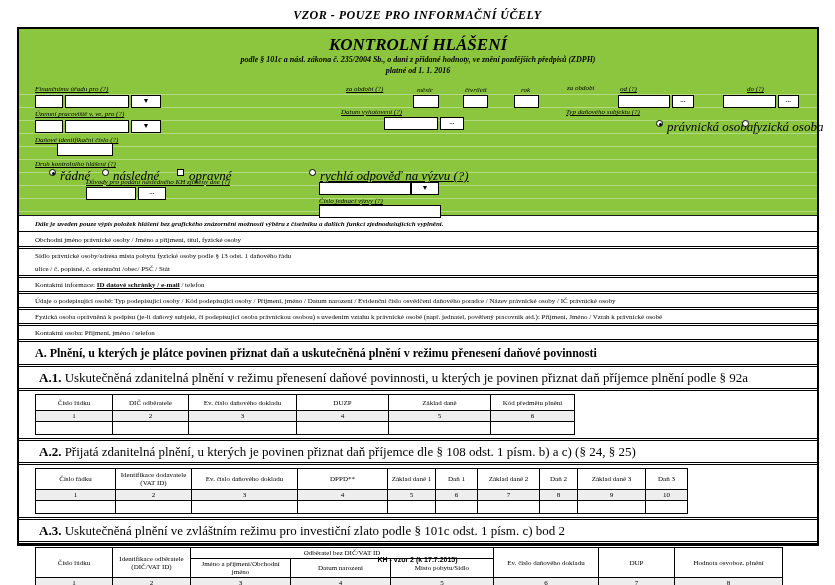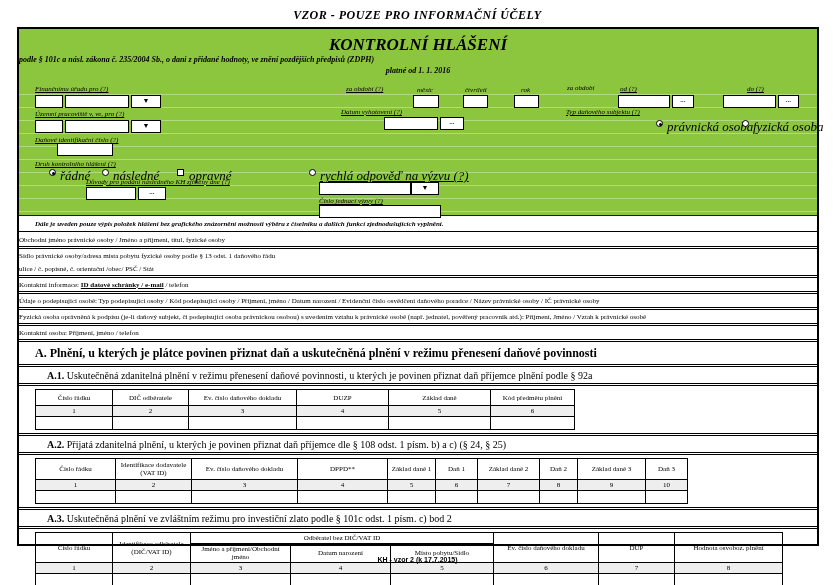--- a/index.html
+++ b/index.html
@@ -20,21 +20,21 @@
     position:relative; width:100%; height:187px; background:#8cc63e;
     border-bottom:1px solid #1a1a1a;
     font-style:italic;
   }
   .stripes {
     position:absolute; left:0; top:53px; width:100%; height:134px;
     background:repeating-linear-gradient(to bottom, transparent 0 12px, rgba(255,255,255,0.35) 12px 13px);
     pointer-events:none;
   }
   .ttl  { position:absolute; top:6px;  left:0; width:100%; text-align:center; font-size:17px; font-weight:bold; }
-  .sub1 { position:absolute; top:26px; left:0; width:100%; font-size:8px;  font-weight:bold; }
+  .sub1 { position:absolute; top:26px; left:0; width:100%; text-align:center; font-size:8px;  font-weight:bold; }
   .sub2 { position:absolute; top:37px; left:0; width:100%; text-align:center; font-size:8px;  font-weight:bold; }
   .lbl { position:absolute; font-size:7px; white-space:nowrap; line-height:8px; }
   .lbl.u { text-decoration:underline; cursor:pointer;text-align:center; }
   .inp {
     position:absolute; height:13px; background:#fff; border:1.5px solid #000;
   }
   .btn {
     position:absolute; height:13px; background:#fff; border:1.5px solid #000;
     font-size:7px; line-height:9px; text-align:center; font-weight:bold; cursor:pointer;
   }
@@ -51,24 +51,24 @@
     content:""; position:absolute; left:1.5px; top:1.5px; width:3px; height:3px;
     background:#000; border-radius:50%;
   }
   .optlbl { position:absolute; font-size:13px; white-space:nowrap; cursor:pointer; }
   .optlbl.u { text-decoration:underline; }
 
   .white { padding:0; }
   .note  { padding:4px 16px 2px 16px; font-size:7px; font-weight:bold; font-style:italic; }
   .ssep  { border-top:1px solid #000; margin:1px 0; }
   .dsep  { height:3px; border-top:1.5px solid #000; border-bottom:1px solid #000; margin:0; }
-  .irow  { padding:3px 16px 2px 0; font-size:7px; line-height:8px; white-space:nowrap; }
+  .irow  { padding:3px 16px 2px 16px; font-size:7px; line-height:8px; white-space:nowrap; }
   .irow b.ul { text-decoration:underline; }
   .ahead { padding:4px 16px 3px 16px; font-size:12px; font-weight:bold; }
-  .cap   { padding:3px 16px 2px 28px; font-size:10px; }
+  .cap   { padding:3px 16px 2px 20px; font-size:13px; }
   .cap b { font-weight:bold; }
 
   table.ft { border-collapse:collapse; table-layout:fixed; margin:3px 0 3px 16px; border:1.5px solid #000; }
   table.ft td {
     border:1px solid #000; font-size:7px; text-align:center; vertical-align:middle;
     padding:1px 2px; overflow:hidden; line-height:8px;
   }
   tr.hdr td { height:16px; background:#fff; }
   tr.num td { height:10px; background:#eeeeee; }
   tr.ent td { height:13px; background:#fff; }

